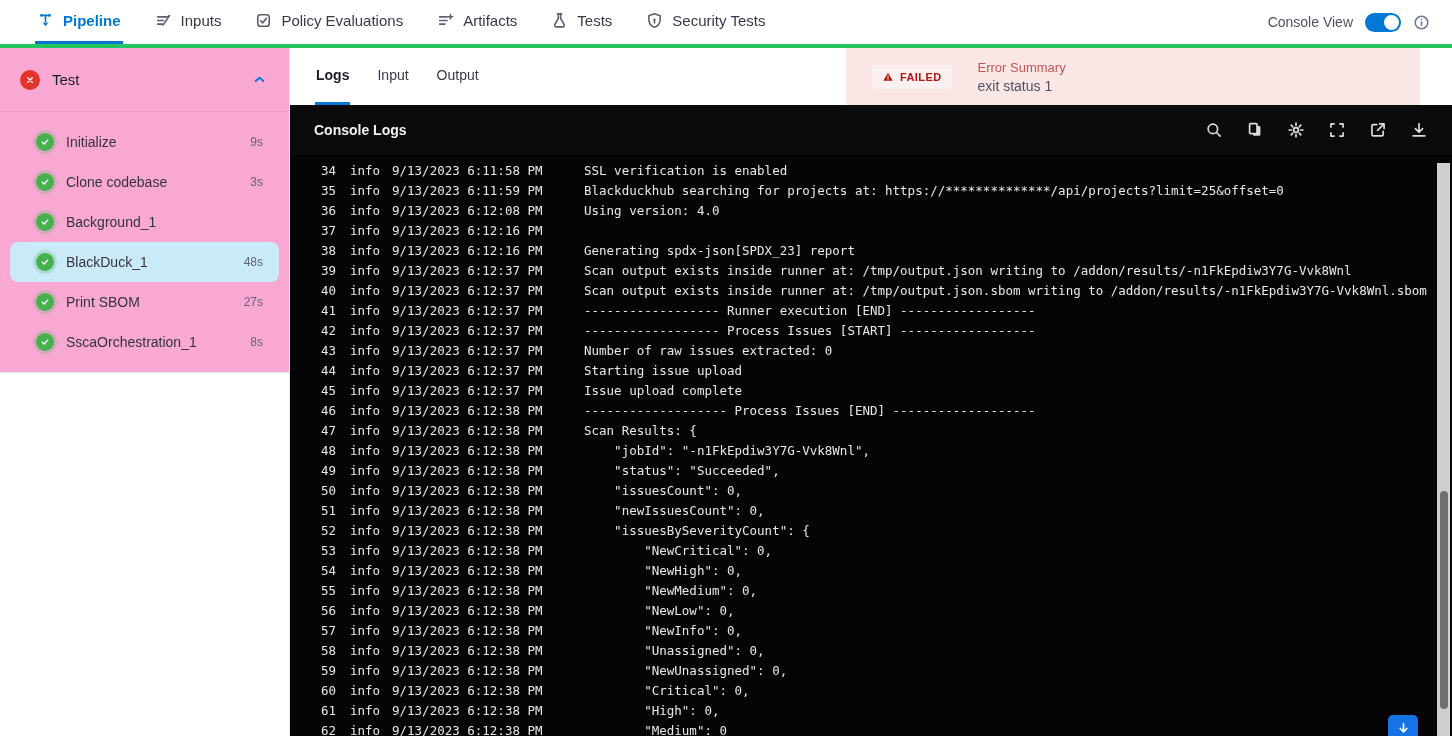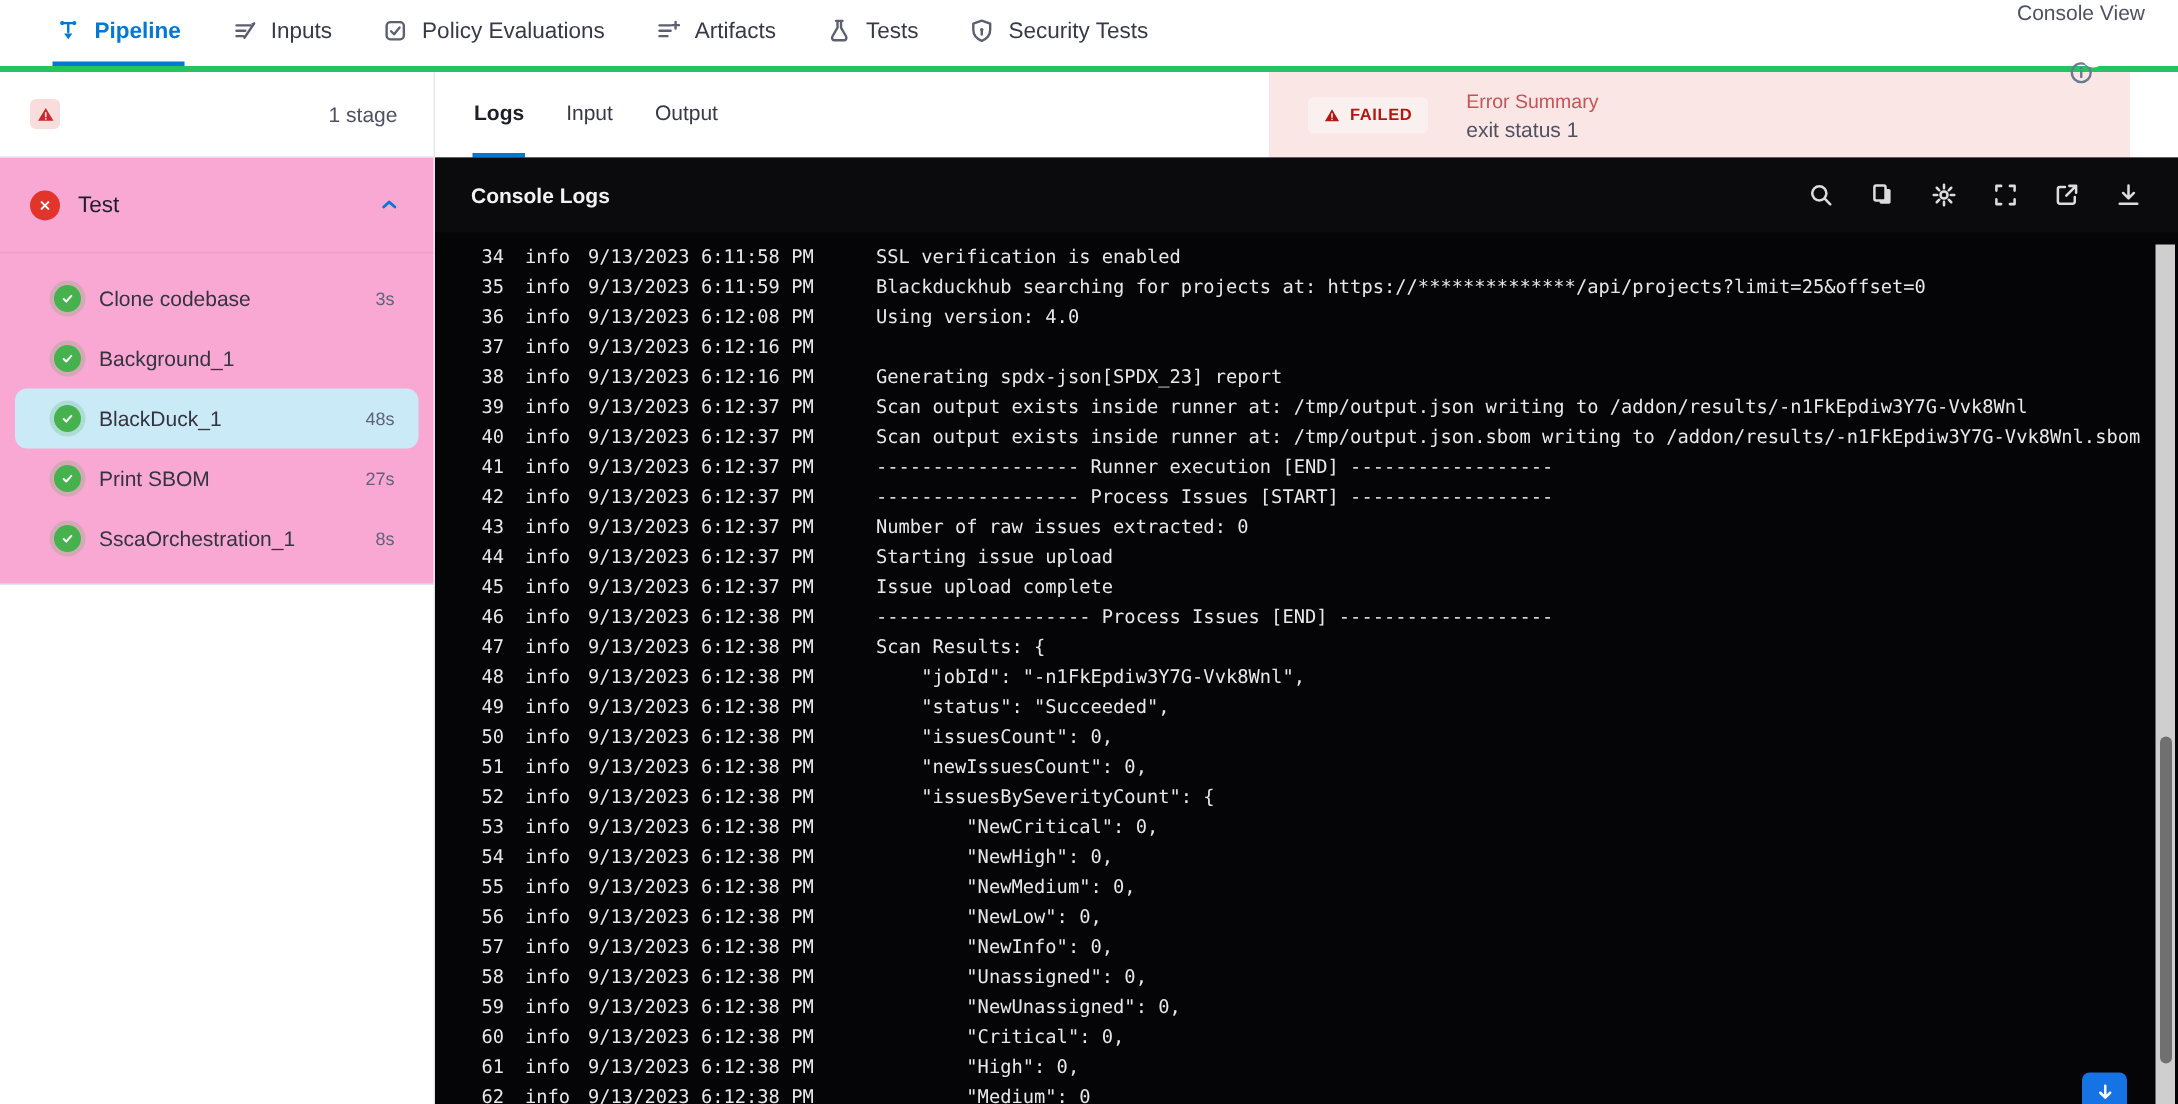--- a/index.html
+++ b/index.html
@@ -11,21 +11,21 @@
             background:#fff; border-bottom:4px solid #22c55e; display:flex;
             align-items:stretch; padding-left:35px; z-index:5; }
   .topnav .tabs { display:flex; gap:30px; }
   .nav-tab { display:flex; align-items:center; gap:9px; font-size:15px;
              color:#383946; cursor:pointer; border-bottom:3px solid transparent;
              padding:0 2px; }
   .nav-tab .icon { display:flex; color:#5c5f70; }
   .nav-tab.active { color:#0278D5; font-weight:bold; border-bottom-color:#0278D5; }
   .nav-tab.active .icon { color:#0278D5; }
   .topnav-right { margin-left:auto; display:flex; align-items:center; gap:12px;
-                  padding-right:22px;flex-direction:column; }
+                  padding-right:22px; }
   .console-view-label { font-size:14px; color:#4F5162; }
   .toggle { width:36px; height:19px; border-radius:10px; background:#0278D5;
             position:relative; cursor:pointer; }
   .toggle .knob { position:absolute; right:2px; top:2px; width:15px; height:15px;
                   border-radius:50%; background:#fff; }
   .info-btn { display:flex; color:#6B7A93; cursor:pointer; }
 
   
   .sidebar { position:absolute; left:0; top:48px; width:290px; height:688px;
              background:#fff; border-right:1px solid #E6E8EE; }
@@ -168,44 +168,44 @@
     <span class="info-btn" id="nav-info">
         <svg width="17" height="17" viewBox="0 0 16 16" fill="none" stroke="currentColor" stroke-width="1.5" stroke-linecap="round" stroke-linejoin="round">
           <circle cx="8" cy="8" r="5.9"></circle>
           <path d="M8 7.4v3.2M8 5v.2"></path>
         </svg>
       </span>
   </div>
 </div>
 
 <div class="sidebar">
-  <div class="stage-summary">
-    <span class="warn-chip" id="warn-chip">
-        <svg width="13" height="13" viewBox="0 0 16 16" fill="none" stroke="currentColor" stroke-width="1.5" stroke-linecap="round" stroke-linejoin="round">
-          <path d="M8 2.4L14.3 13H1.7z" fill="currentColor" stroke="none"></path>
-          <path d="M8 6.4v3.1M8 11.3v.2" stroke="#F9DCDC" stroke-width="1.4"></path>
-        </svg>
-      </span>
-    <span class="stage-count">1 stage</span>
-  </div>
   <div class="stage-panel">
     <div class="stage-header">
       <span class="status-dot failed" id="stage-status">
           <svg width="12" height="12" viewBox="0 0 16 16" fill="none" stroke="currentColor" stroke-width="1.5" stroke-linecap="round" stroke-linejoin="round">
             <path d="M5 5l6 6M11 5l-6 6" stroke="#fff" stroke-width="1.8"></path>
           </svg>
         </span>
       <span class="name">Test</span>
       <span class="chev" id="stage-chev">
           <svg width="15" height="15" viewBox="0 0 16 16" fill="none" stroke="currentColor" stroke-width="2" stroke-linecap="round" stroke-linejoin="round">
             <path d="M4 9.6L8 6l4 3.6"></path>
           </svg>
         </span>
     </div>
     <div class="steps" id="steps">
+        <div class="step-row">
+          <span class="status-dot success">
+            <svg width="12" height="12" viewBox="0 0 16 16" fill="none" stroke="currentColor" stroke-width="1.5" stroke-linecap="round" stroke-linejoin="round">
+              <path d="M4.6 8.4l2.3 2.3 4.5-5" stroke="#fff" stroke-width="1.8"></path>
+            </svg>
+          </span>
+          <span class="name">Initialize</span>
+          <span class="dur">9s</span>
+        </div>
         <div class="step-row">
           <span class="status-dot success">
             <svg width="12" height="12" viewBox="0 0 16 16" fill="none" stroke="currentColor" stroke-width="1.5" stroke-linecap="round" stroke-linejoin="round">
               <path d="M4.6 8.4l2.3 2.3 4.5-5" stroke="#fff" stroke-width="1.8"></path>
             </svg>
           </span>
           <span class="name">Clone codebase</span>
           <span class="dur">3s</span>
         </div>
         <div class="step-row">

